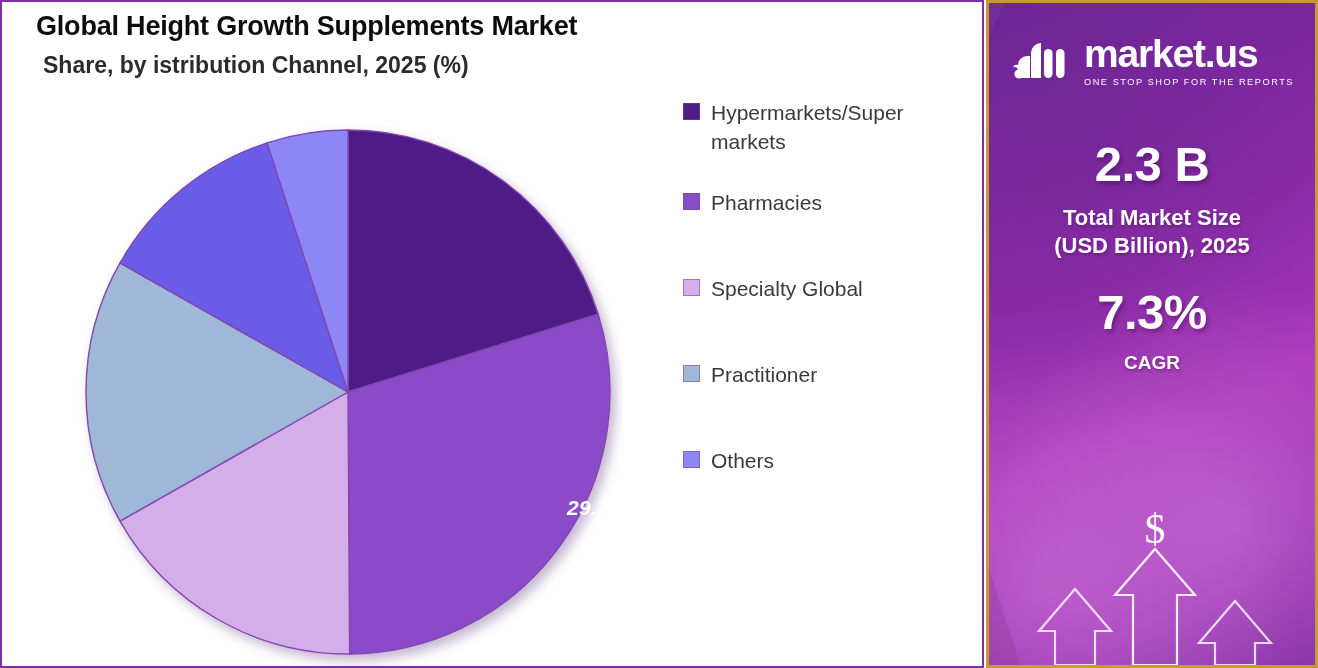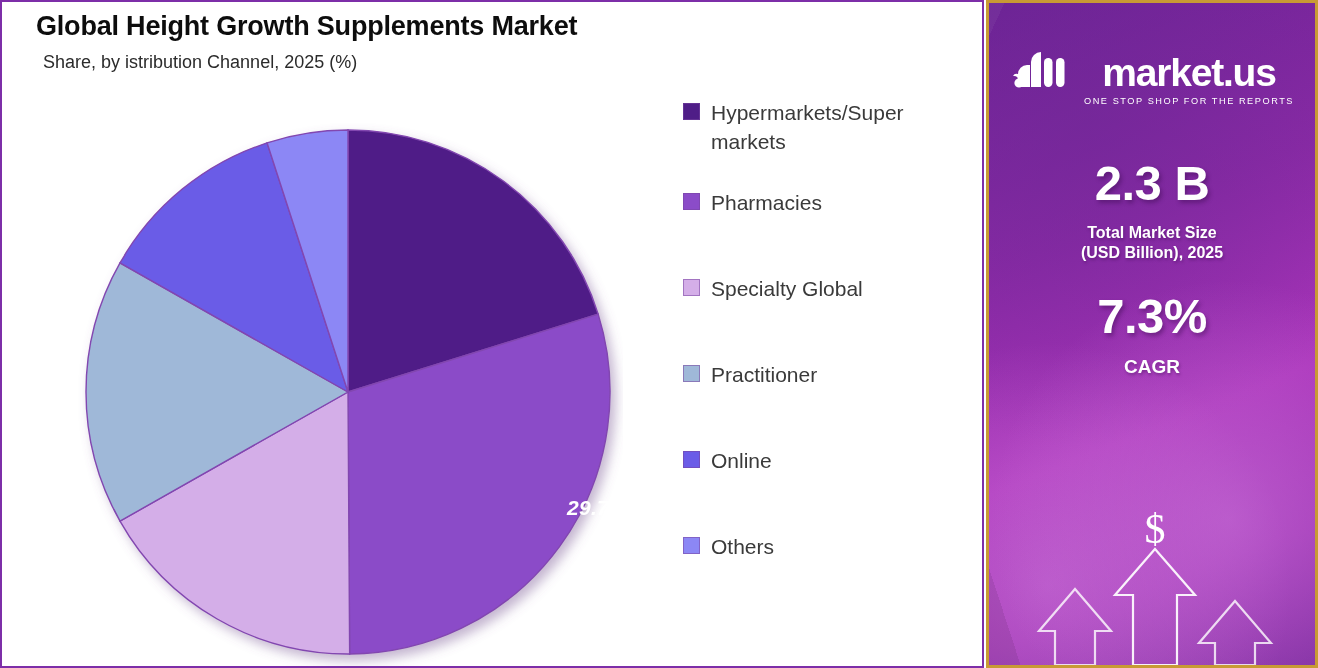--- a/index.html
+++ b/index.html
@@ -38,22 +38,22 @@
   }
   #chart-title {
     font-size: 27px;
     font-weight: bold;
     color: #0d0d0d;
     letter-spacing: -0.2px;
     line-height: 1.2;
     white-space: nowrap;
   }
   #chart-subtitle {
-    font-size: 18px;
-    font-weight: 400;
+    font-size: 23px;
+    font-weight: 700;
     color: #2b2b2b;
     margin-top: 10px;
     margin-left: 7px;
     line-height: 1.2;
     white-space: nowrap;
   }
 
   
   #pie-wrap {
     position: absolute;
@@ -142,21 +142,21 @@
     color: #ffffff;
   }
 
   #logo-row {
     display: flex;
     align-items: center;
     justify-content: center;
     margin-top: 31px;
   }
   #logo-mark { width: 62px; height: 52px; flex: 0 0 62px; margin-right: 12px; }
-  #logo-text-block { text-align: center; margin-top: 19px; }
+  #logo-text-block { text-align: left; }
   #logo-wordmark {
     font-size: 39px;
     font-weight: bold;
     letter-spacing: -1.2px;
     line-height: 1;
     color: #ffffff;
   }
   #logo-tagline {
     font-size: 9.2px;
     font-weight: normal;
@@ -167,21 +167,21 @@
   }
 
   .stat-value {
     font-size: 49px;
     font-weight: bold;
     line-height: 1.05;
     letter-spacing: -0.5px;
     text-shadow: 2px 3px 4px rgba(60,10,80,0.45);
   }
   .stat-caption {
-    font-size: 16px;
+    font-size: 22px;
     font-weight: bold;
     line-height: 1.25;
     text-shadow: 1px 2px 3px rgba(60,10,80,0.40);
   }
   .stat-caption-sm {
     font-size: 19px;
     font-weight: bold;
     line-height: 1.3;
     text-shadow: 1px 2px 3px rgba(60,10,80,0.40);
   }
@@ -242,24 +242,20 @@
           <span class="legend-label">Pharmacies</span>
         </div>
         <div class="legend-item" style="margin-bottom: 57px;">
           <span class="legend-swatch" style="background: rgb(212, 174, 232);"></span>
           <span class="legend-label">Specialty Global</span>
         </div>
         <div class="legend-item" style="margin-bottom: 57px;">
           <span class="legend-swatch" style="background: rgb(159, 184, 216);"></span>
           <span class="legend-label">Practitioner</span>
         </div>
-        <div class="legend-item" style="margin-bottom: 57px;">
-          <span class="legend-swatch" style="background: rgb(107, 92, 231);"></span>
-          <span class="legend-label">Online</span>
-        </div>
         <div class="legend-item">
           <span class="legend-swatch" style="background: rgb(140, 135, 245);"></span>
           <span class="legend-label">Others</span>
         </div>
       </div>
 
   </div>
 
   <div id="brand-panel">
     <div id="brand-bg"></div>

